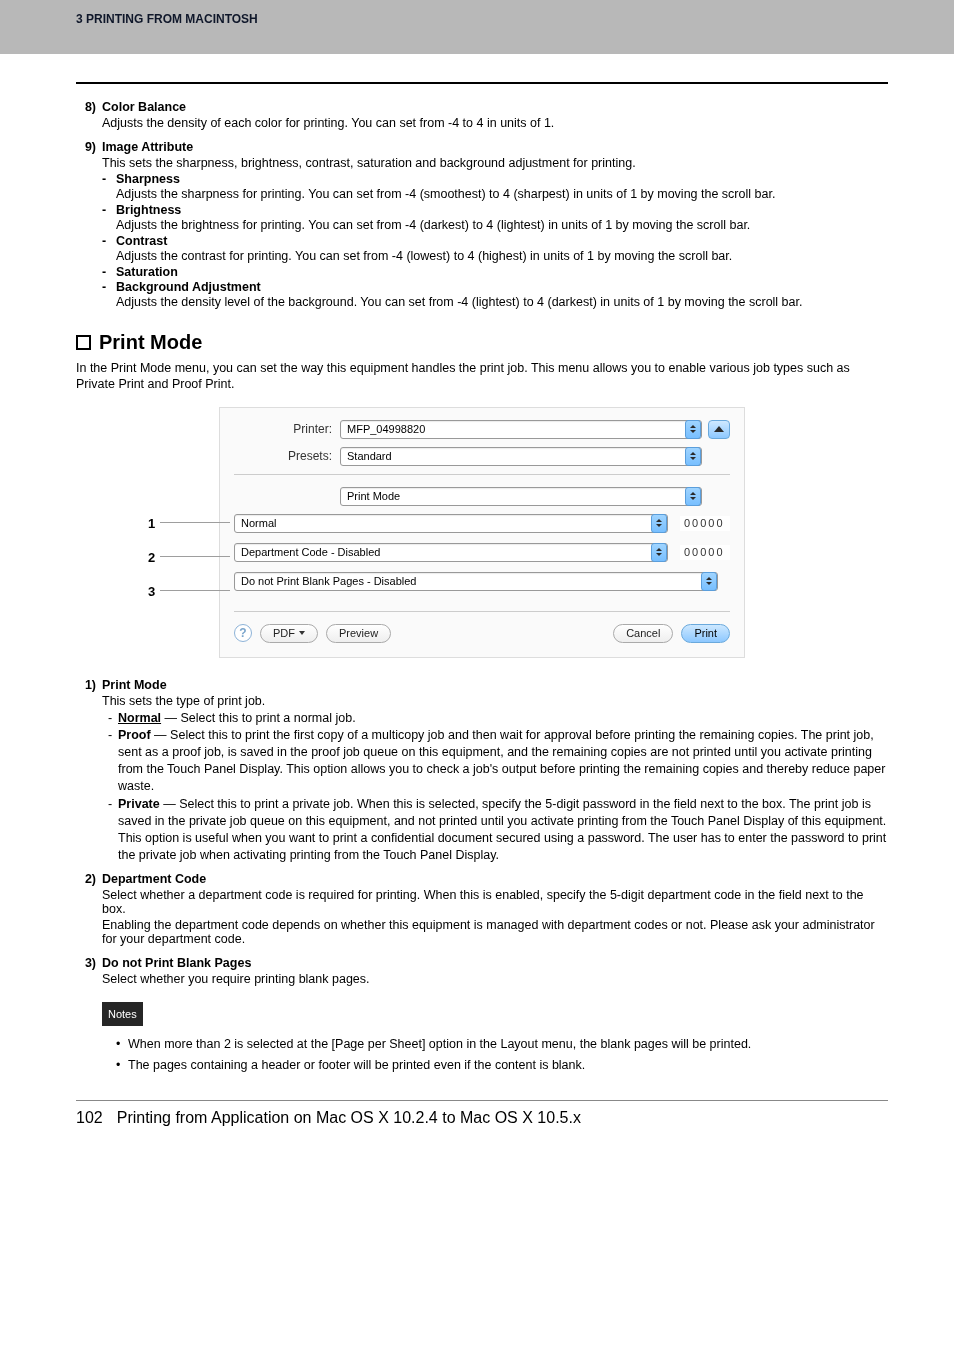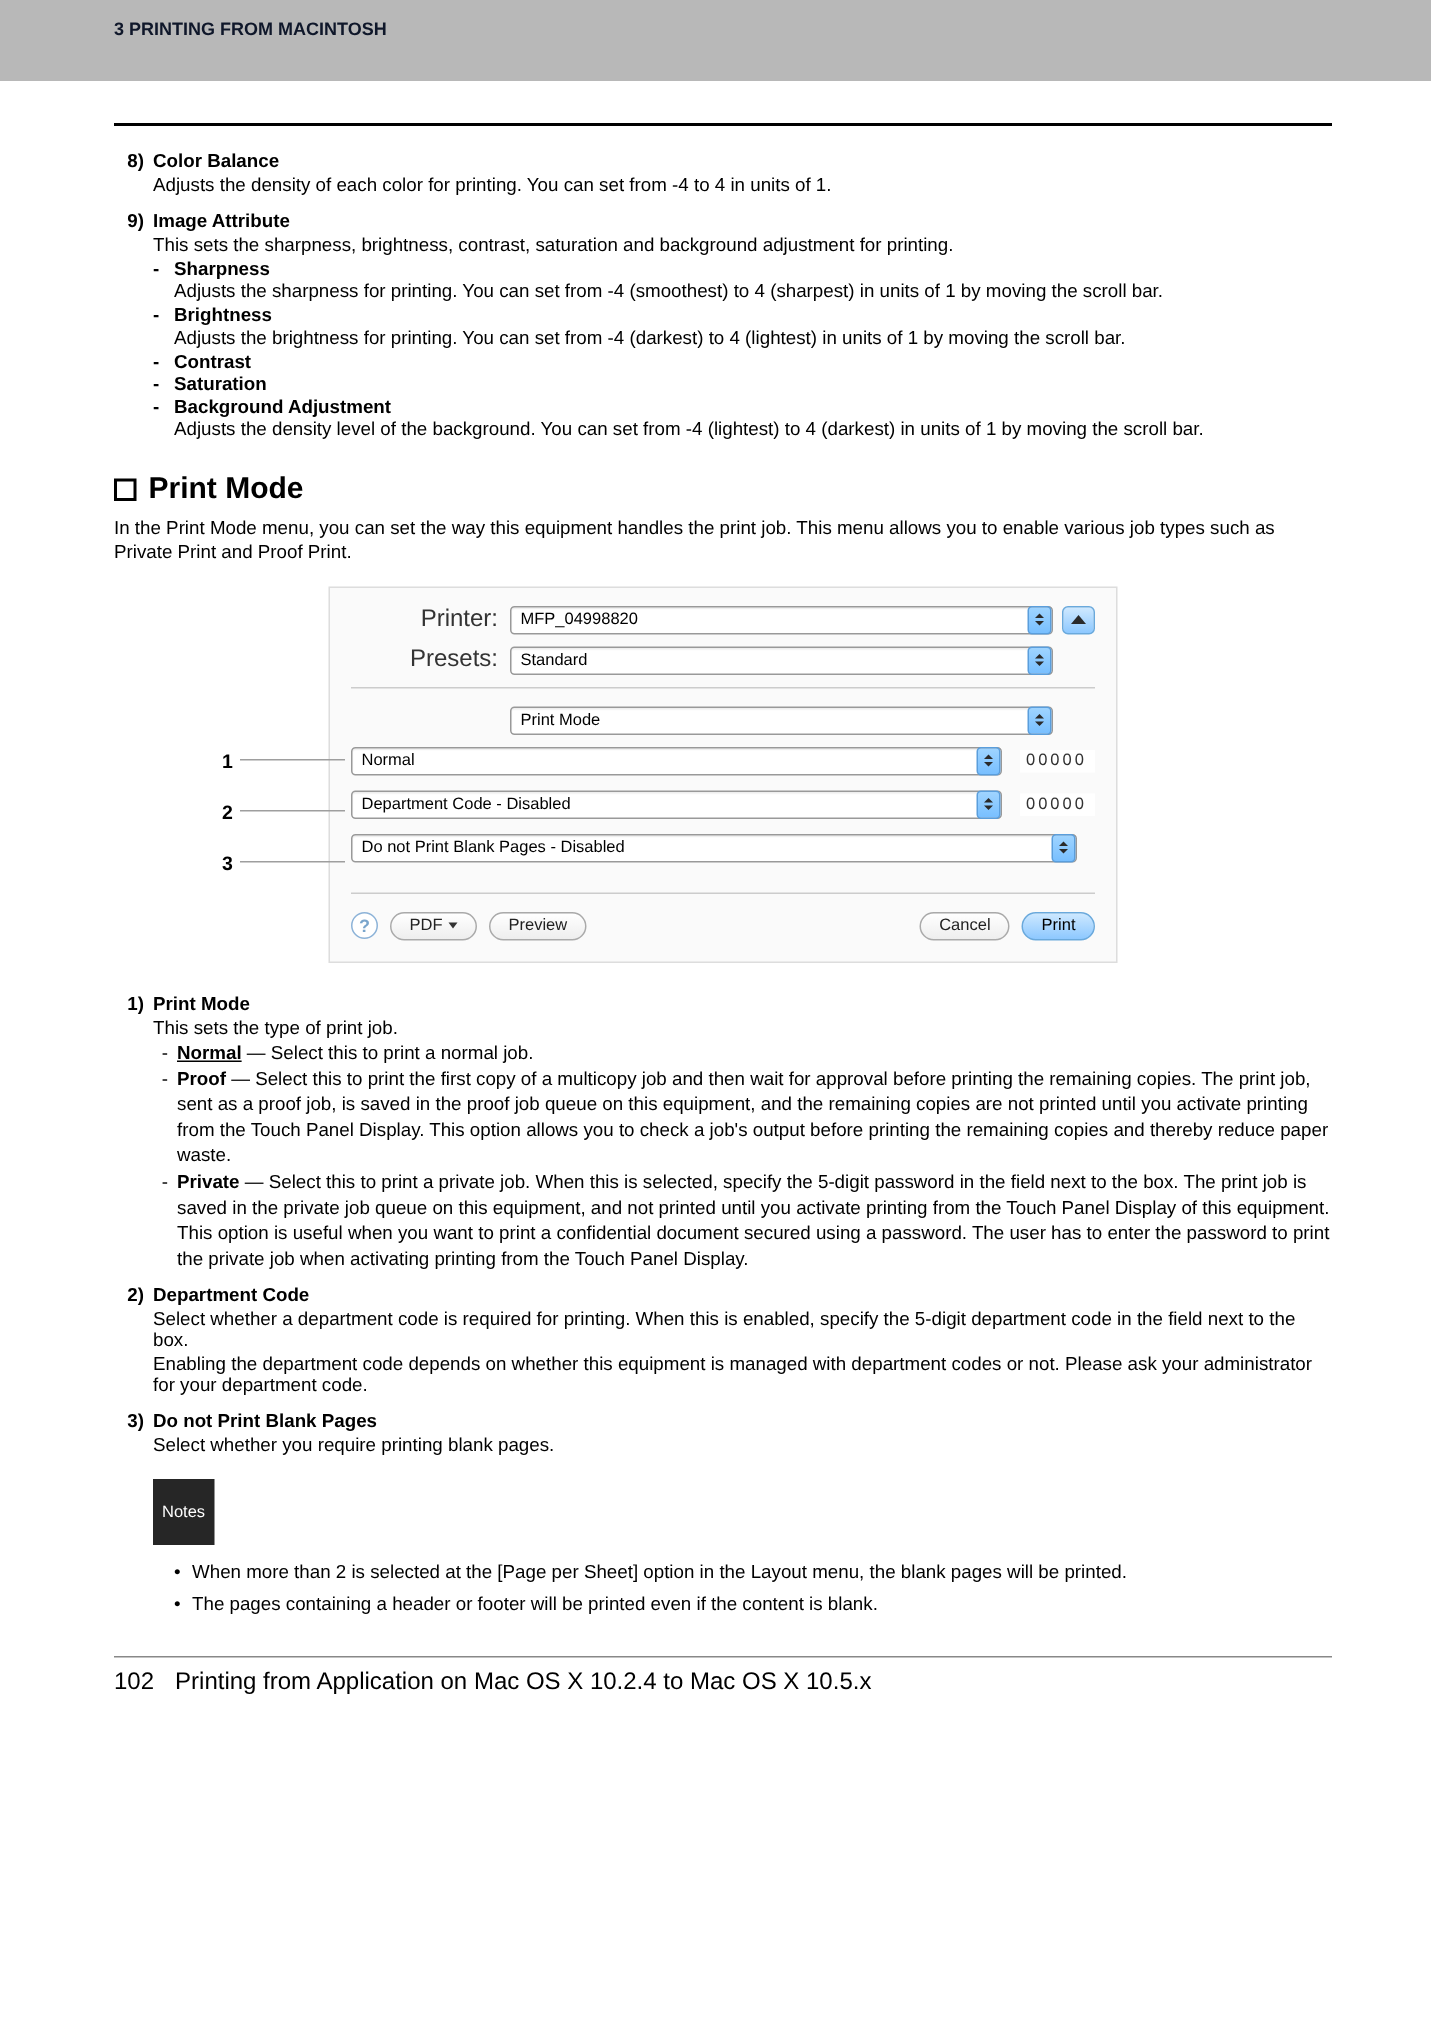--- a/index.html
+++ b/index.html
@@ -15,21 +15,21 @@
   .sub-item { display: flex; margin-bottom: 1px; }
   .sub-item .dash { width: 14px; flex-shrink: 0; font-weight: bold; }
   .sub-body { flex: 1; }
   .sub-desc { margin-left: 14px; margin-bottom: 2px; }
   .section-title { font-size: 20px; font-weight: bold; margin-top: 22px; margin-bottom: 6px; display: flex; align-items: center; }
   .section-title .box-icon { display: inline-block; width: 15px; height: 15px; border: 2.5px solid #000; margin-right: 8px; }
   .intro-p { margin-bottom: 14px; line-height: 1.3; }
   .dialog-wrap { display: flex; justify-content: center; margin-bottom: 20px; }
   .dialog { position: relative; width: 526px; background: #fafafa; border: 1px solid #ddd; padding: 12px 14px 14px 14px; }
   .drow { display: flex; align-items: center; margin-bottom: 8px; }
-  .dlabel { width: 106px; text-align: right; padding-right: 8px; font-size: 16px; color: #333; }
+  .dlabel { width: 106px; text-align: right; padding-right: 8px; font-size: 12px; color: #333; }
   .dselect { flex: 1; display: flex; align-items: center; height: 19px; background: #fff; border: 1px solid #999; border-radius: 3px; font-size: 11px; padding-left: 6px; position: relative; margin-right: 6px; box-shadow: 0 1px 1px rgba(0,0,0,0.08) inset; }
   .dselect .cap {
     position: absolute; right: 0; top: -1px; bottom: -1px; width: 16px;
     background: linear-gradient(#9fd4ff, #78bfff);
     border: 1px solid #5a9edc; border-radius: 3px;
     display: flex; flex-direction: column; align-items: center; justify-content: center;
   }
   .cap .t, .cap .b { width: 0; height: 0; border-left: 3px solid transparent; border-right: 3px solid transparent; }
   .cap .t { border-bottom: 3px solid #2a2a2a; margin-bottom: 2px; }
   .cap .b { border-top: 3px solid #2a2a2a; }
@@ -47,21 +47,21 @@
   .code-field { width: 50px; height: 15px; font-size: 11px; padding: 0 4px; display: flex; align-items: center; letter-spacing: 2px; color: #333; background: #fff; }
   .btnrow { display: flex; align-items: center; margin-top: 26px; }
   .help-btn { width: 18px; height: 18px; border: 1.5px solid #8db3d8; border-radius: 50%; color: #7aa5cc; font-size: 12px; font-weight: bold; display: flex; align-items: center; justify-content: center; margin-right: 8px; background: #fff; }
   .pill-btn { height: 19px; padding: 0 12px; border: 1px solid #aaa; border-radius: 10px; background: linear-gradient(#fff, #eee); font-size: 11px; display: flex; align-items: center; margin-right: 8px; color:#222; }
   .pill-btn.primary { border-color: #6aa9dc; background: linear-gradient(#cde8ff, #8dc8ff); color: #000; }
   .tri-down { display: inline-block; margin-left: 4px; width: 0; height: 0; border-left: 3px solid transparent; border-right: 3px solid transparent; border-top: 4px solid #333; }
   .pm-desc-item { display: flex; margin-bottom: 1px; line-height: 1.35; }
   .pm-desc-item .dash { width: 16px; flex-shrink: 0; text-align: center; }
   .pm-desc-item .dbody { flex: 1; }
   .uline { text-decoration: underline; font-weight: bold; }
-  .notes-tag { display: inline-block; background: #262626; color: #fff; font-size: 11px; padding: 16px 6px; margin: 14px 0 10px 26px; }
+  .notes-tag { display: inline-block; background: #262626; color: #fff; font-size: 11px; padding: 6px 6px; margin: 14px 0 10px 26px; }
   .notes-list { margin-left: 40px; }
   .notes-list .bi { display: flex; margin-bottom: 4px; line-height: 1.35; align-items: flex-end; }
   .notes-list .bi .dot { width: 12px; flex-shrink: 0; }
   .notes-list .bi .dot::before { content: "•"; }
   .footer { border-top: 1px solid #888; margin-top: 26px; padding-top: 8px; font-size: 16px; display: flex; }
   .footer .pg { margin-right: 14px; }
   .num-space { height: 8px; }
 </style>
 </head>
 <body>
@@ -104,20 +104,21 @@
     <div class="sub-item">
       <div class="dash">-</div>
       <div class="sub-body"><span class="item-label">Brightness</span></div>
     </div>
     <div class="sub-desc">Adjusts the brightness for printing. You can set from -4 (darkest) to 4 (lightest) in units of 1 by moving the scroll bar.</div>
 
     <div class="sub-item">
       <div class="dash">-</div>
       <div class="sub-body"><span class="item-label">Contrast</span></div>
     </div>
+    <div class="sub-desc">Adjusts the contrast for printing. You can set from -4 (lowest) to 4 (highest) in units of 1 by moving the scroll bar.</div>
 
     <div class="sub-item">
       <div class="dash">-</div>
       <div class="sub-body"><span class="item-label">Saturation</span></div>
     </div>
 
     <div class="sub-item">
       <div class="dash">-</div>
       <div class="sub-body"><span class="item-label">Background Adjustment</span></div>
     </div>

